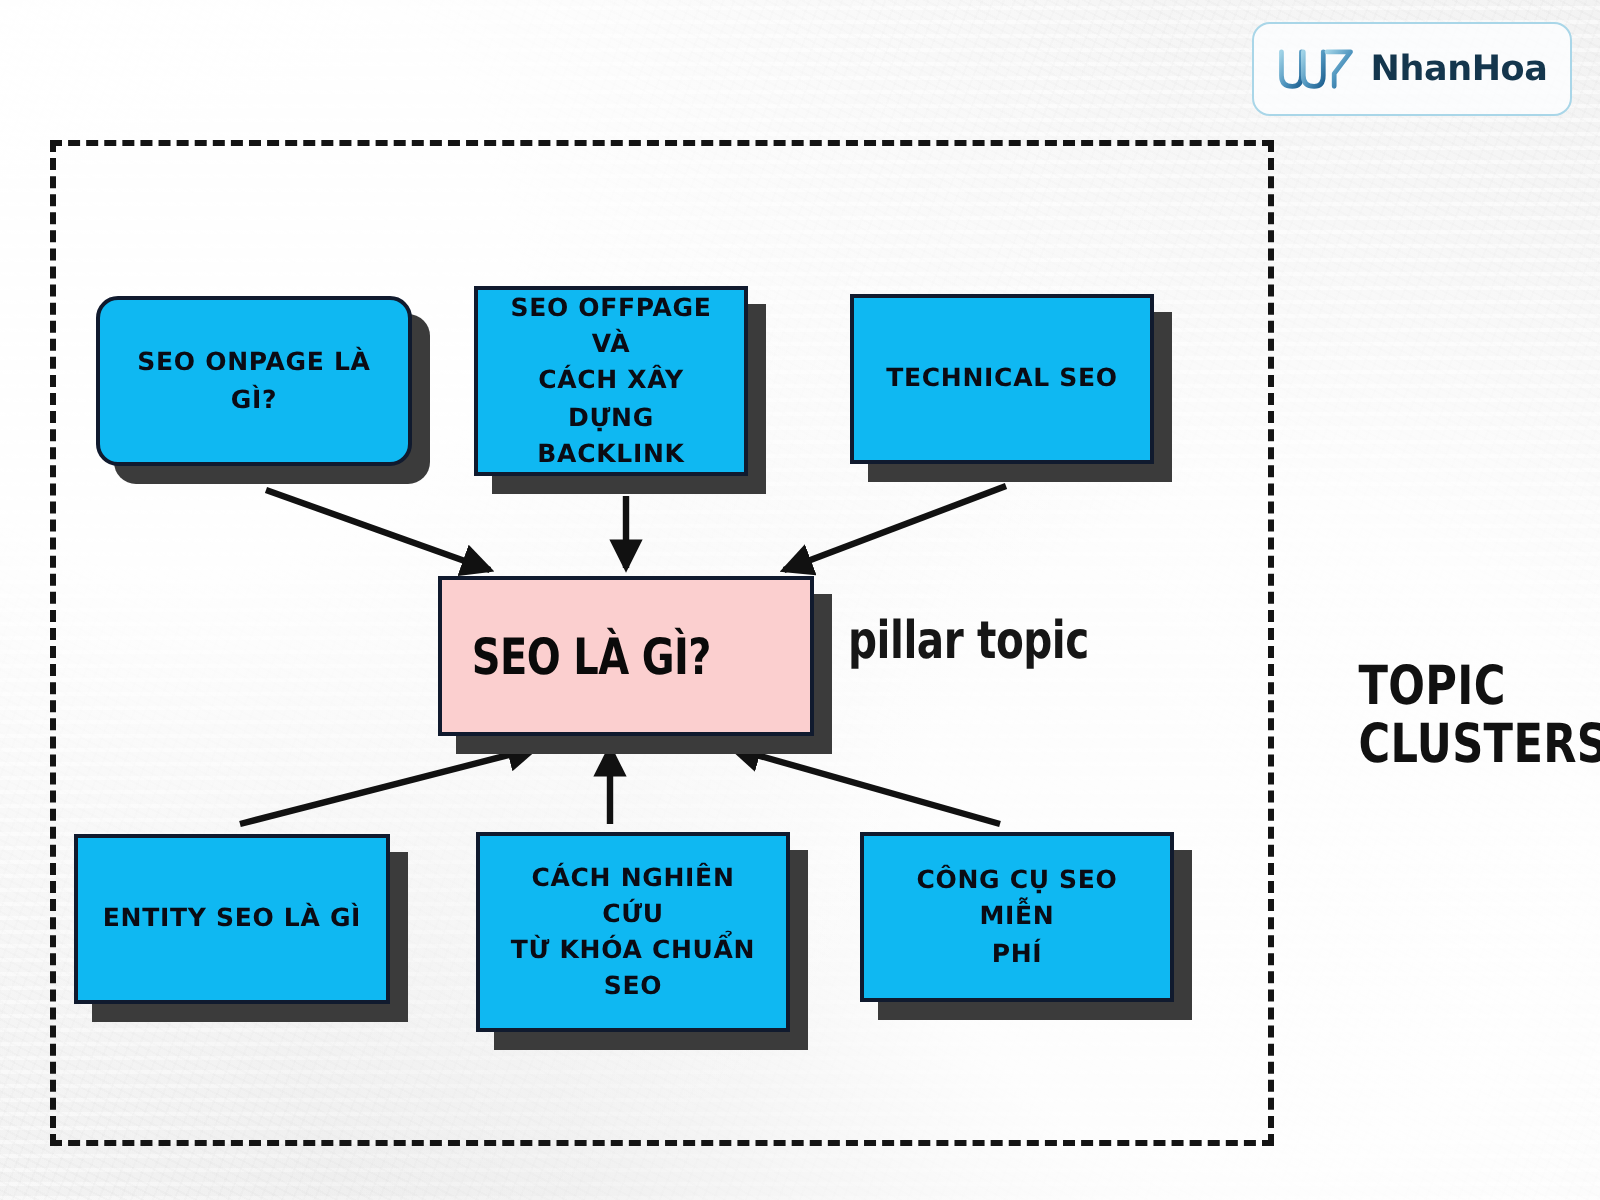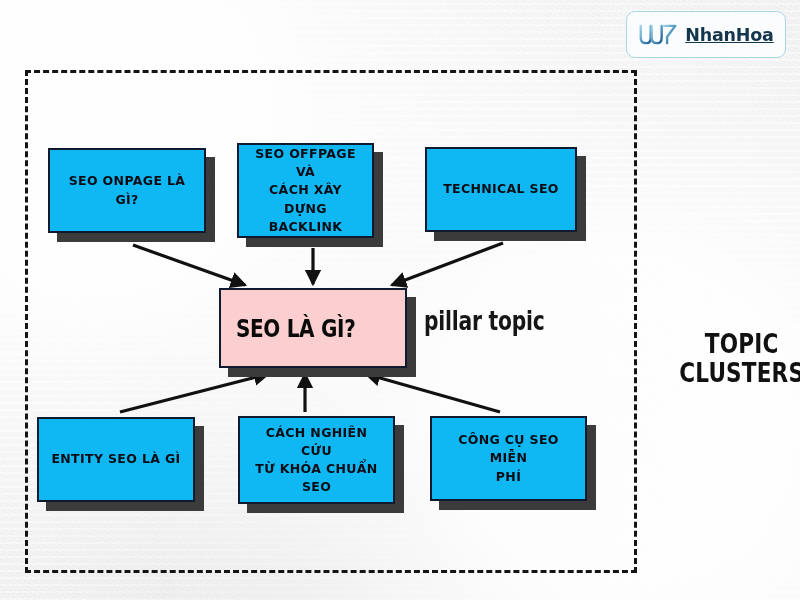--- a/index.html
+++ b/index.html
@@ -47,21 +47,20 @@
     gap: 7px;
   }
   #logo-badge .mark { display: block; width: 40px; height: 26px; }
   #logo-badge .wordmark {
     font-family: "DejaVu Sans", sans-serif;
     font-size: 17.5px;
     font-weight: 700;
     color: #14364d;
     letter-spacing: -0.2px;
     white-space: nowrap;
-    text-decoration: underline;
   }
 
   
   #dashed-frame {
     position: absolute;
     left: 25px;
     top: 70px;
     width: 612px;
     height: 503px;
     box-sizing: border-box;
@@ -92,25 +91,25 @@
     font-family: "DejaVu Sans", sans-serif;
     font-size: 12.5px;
     font-weight: 700;
     color: #0b0b14;
     line-height: 1.45;
     letter-spacing: 0.35px;
     text-transform: uppercase;
     white-space: pre-line;
   }
 
-  #node-onpage    { left: 48px;  top: 148px; width: 158px; height: 85px; }
+  #node-onpage    { left: 48px;  top: 148px; width: 158px; height: 85px; border-radius: 11px; }
   #node-offpage   { left: 237px; top: 143px; width: 137px; height: 95px; }
   #node-technical { left: 425px; top: 147px; width: 152px; height: 85px; align-items: center; }
   #node-entity    { left: 37px;  top: 417px; width: 158px; height: 85px; }
-  #node-keyword   { left: 238px; top: 416px; width: 157px; height: 88px; }
+  #node-keyword   { left: 238px; top: 416px; width: 157px; height: 100px; }
   #node-tools     { left: 430px; top: 416px; width: 157px; height: 85px; }
 
   
   #node-pillar {
     position: absolute;
     left: 219px;
     top: 288px;
     width: 188px;
     height: 80px;
     box-sizing: border-box;
@@ -144,21 +143,21 @@
     transform-origin: left center;
     white-space: nowrap;
   }
 
   
   #topic-clusters-title {
     position: absolute;
     left: 648px;
     top: 300px;
     width: 140px;
-    text-align: center;
+    text-align: left;
     font-family: "DejaVu Sans", sans-serif;
     font-size: 27px;
     font-weight: 700;
     color: #111111;
     line-height: 1.08;
     letter-spacing: 0.2px;
     text-transform: uppercase;
     white-space: pre-line;
   }
   #topic-clusters-title .tc-inner {

